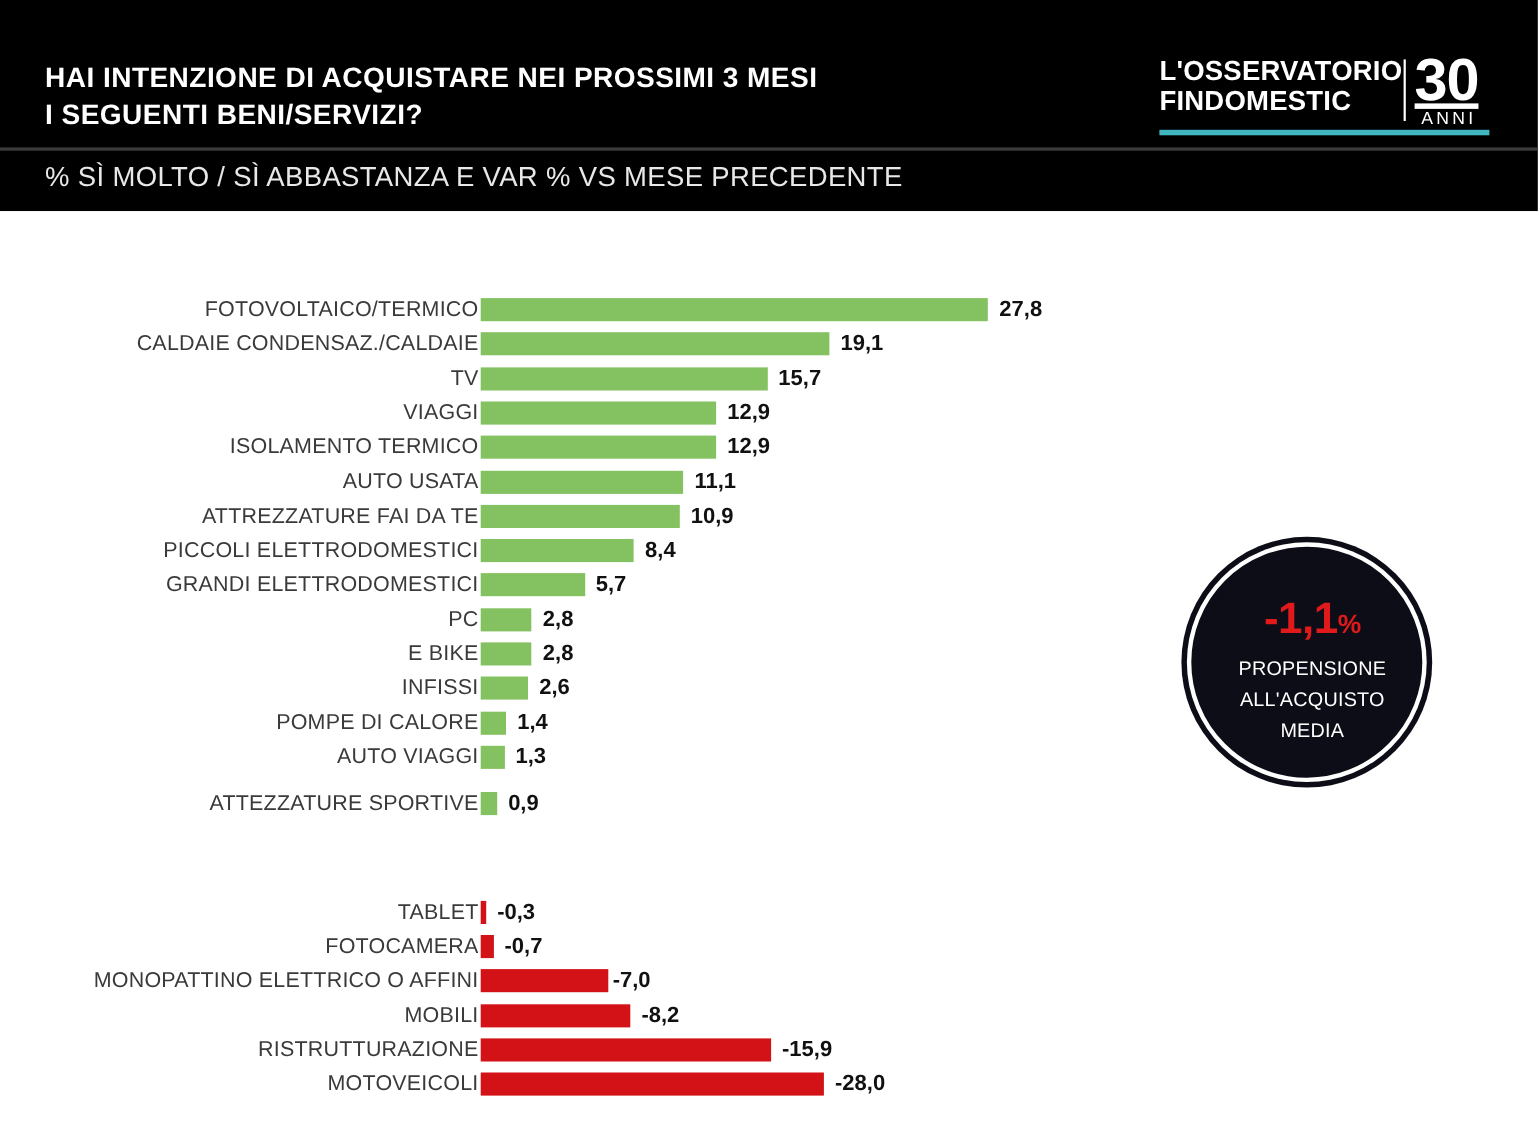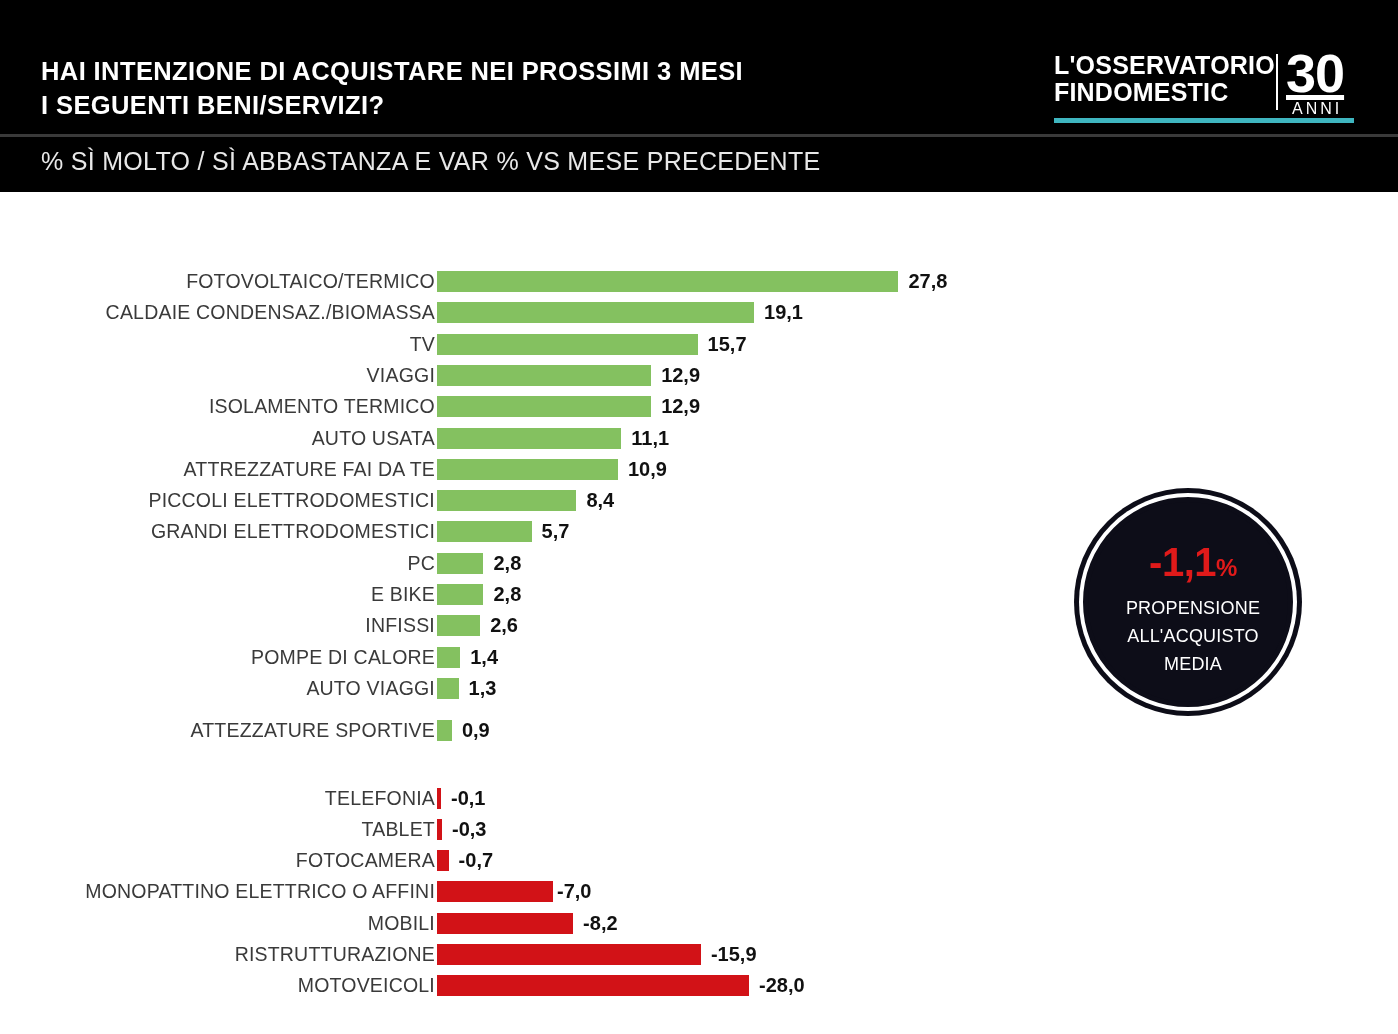--- a/index.html
+++ b/index.html
@@ -213,21 +213,21 @@
   </div>
 </div>
 
 <div id="chart">
     <div class="row" style="top: 76px;">
       <div class="row-label">FOTOVOLTAICO/TERMICO</div>
       <div class="bar pos" style="width: 461.48px; left: 437px;"></div>
       <div class="val" style="left: 908.48px;">27,8</div>
     </div>
     <div class="row" style="top: 107.3px;">
-      <div class="row-label">CALDAIE CONDENSAZ./BIOMASSA</div>
+      <div class="row-label">CALDAIE CONDENSAZ./CALDAIE</div>
       <div class="bar pos" style="width: 317.06px; left: 437px;"></div>
       <div class="val" style="left: 764.06px;">19,1</div>
     </div>
     <div class="row" style="top: 138.6px;">
       <div class="row-label">TV</div>
       <div class="bar pos" style="width: 260.62px; left: 437px;"></div>
       <div class="val" style="left: 707.62px;">15,7</div>
     </div>
     <div class="row" style="top: 169.9px;">
       <div class="row-label">VIAGGI</div>
@@ -282,25 +282,20 @@
     <div class="row" style="top: 482.9px;">
       <div class="row-label">AUTO VIAGGI</div>
       <div class="bar pos" style="width: 21.58px; left: 437px;"></div>
       <div class="val" style="left: 468.58px;">1,3</div>
     </div>
     <div class="row" style="top: 525px;">
       <div class="row-label">ATTEZZATURE SPORTIVE</div>
       <div class="bar pos" style="width: 14.94px; left: 437px;"></div>
       <div class="val" style="left: 461.94px;">0,9</div>
     </div>
-    <div class="row" style="top: 592.5px;">
-      <div class="row-label">TELEFONIA</div>
-      <div class="bar neg" style="width: 4px; left: 437px;"></div>
-      <div class="val" style="left: 451px;">-0,1</div>
-    </div>
     <div class="row" style="top: 623.8px;">
       <div class="row-label">TABLET</div>
       <div class="bar neg" style="width: 4.98px; left: 437px;"></div>
       <div class="val" style="left: 451.98px;">-0,3</div>
     </div>
     <div class="row" style="top: 655.1px;">
       <div class="row-label">FOTOCAMERA</div>
       <div class="bar neg" style="width: 11.62px; left: 437px;"></div>
       <div class="val" style="left: 458.62px;">-0,7</div>
     </div>

